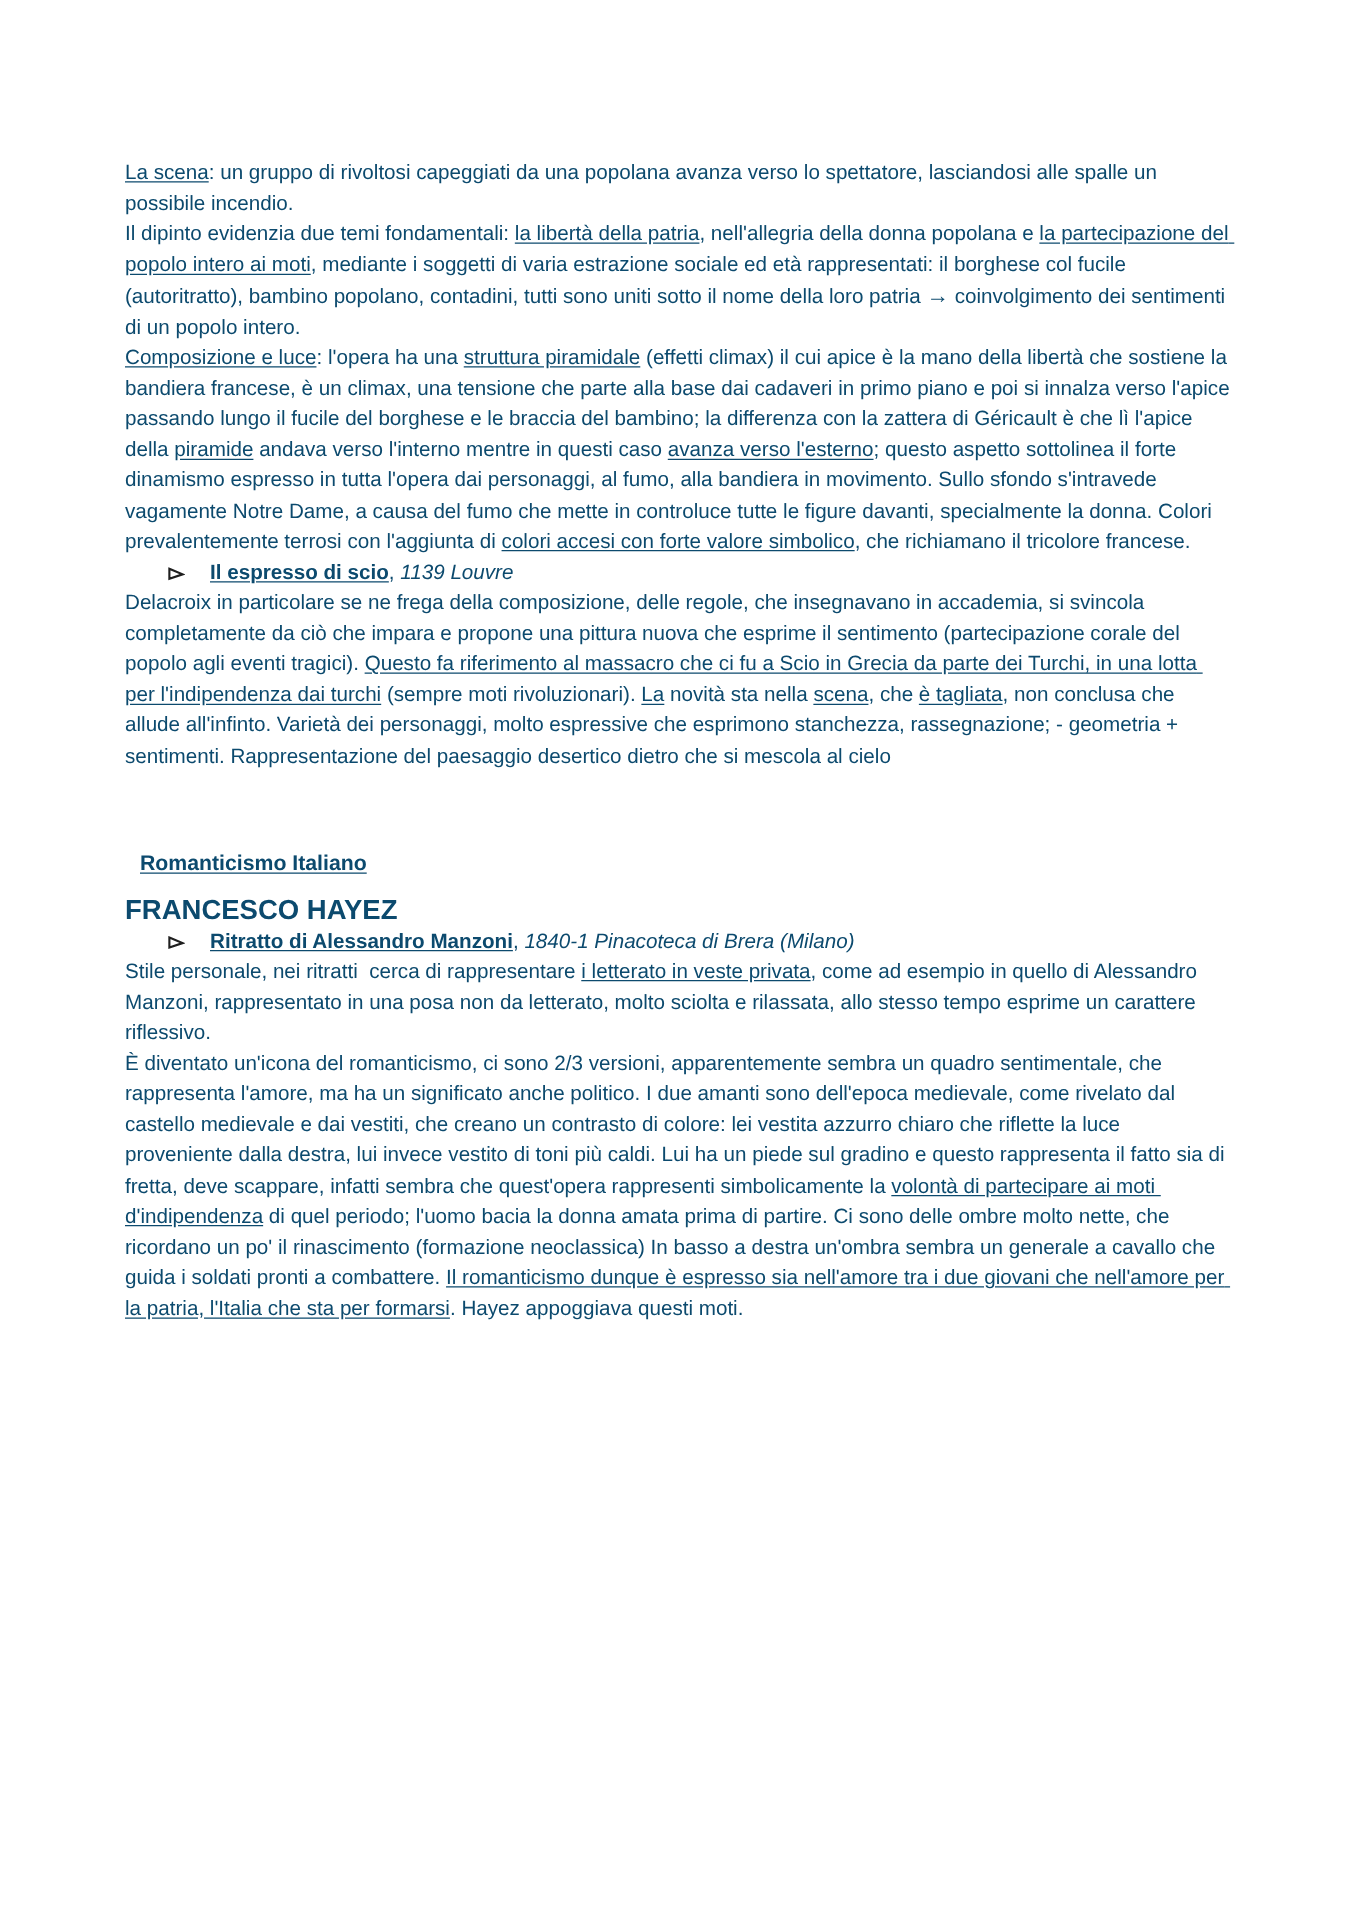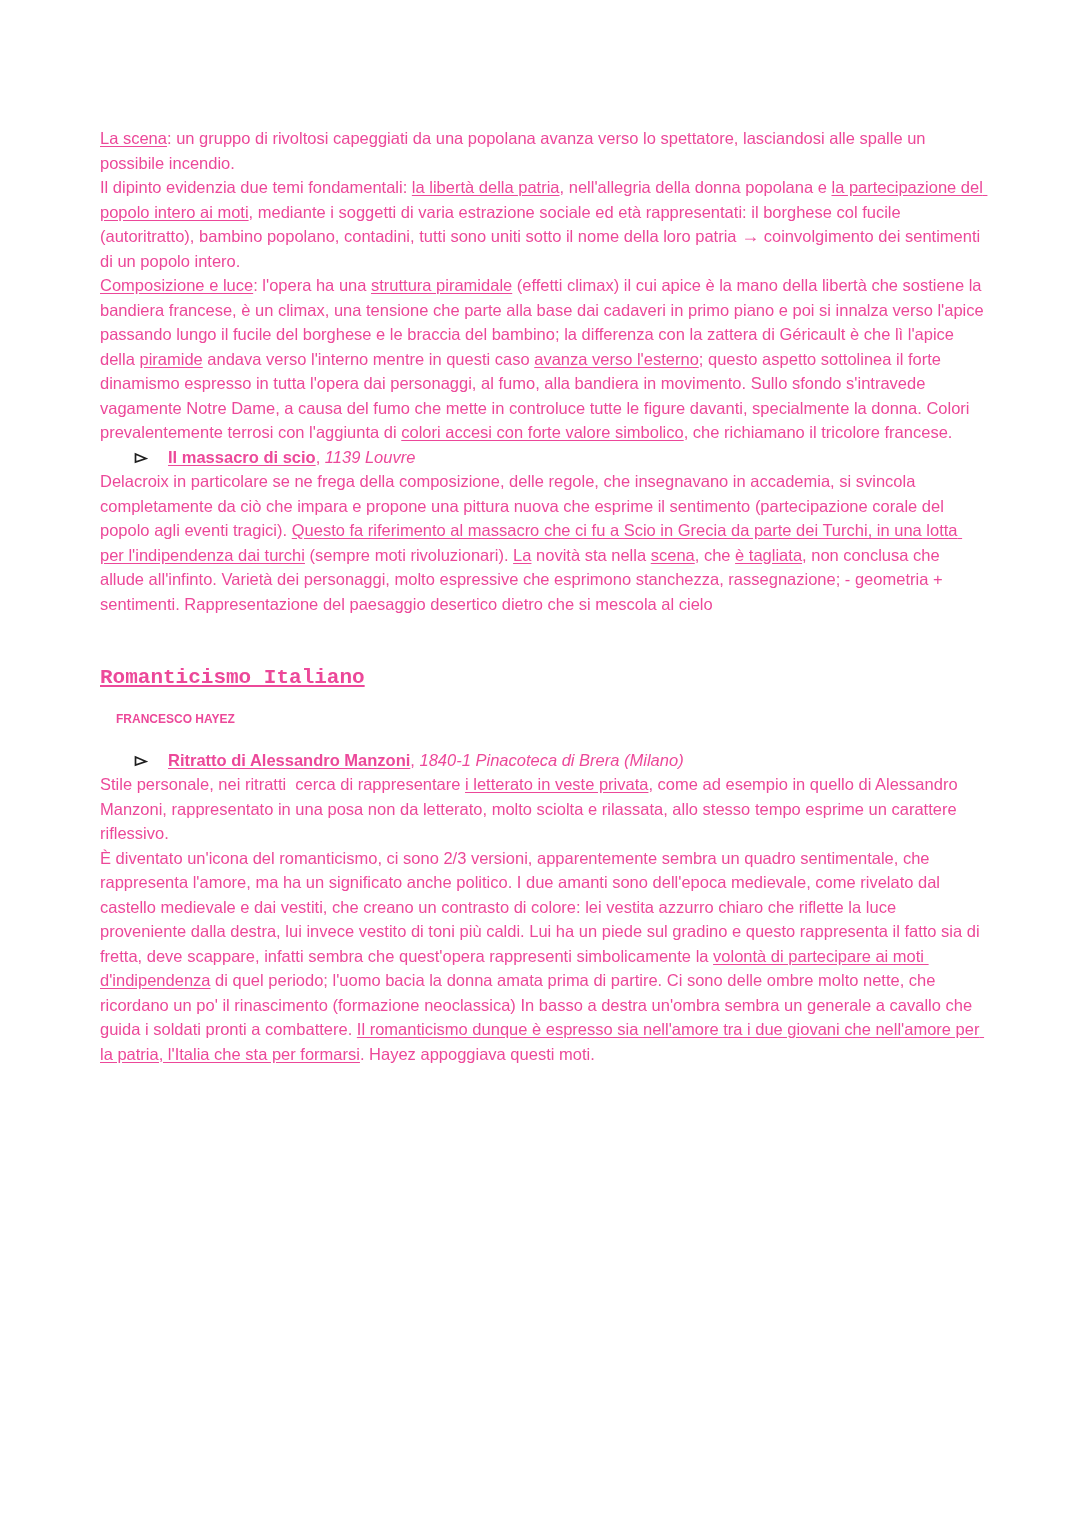--- a/index.html
+++ b/index.html
@@ -3,21 +3,21 @@
 <meta charset="utf-8">
 <style>
   html, body { margin: 0; padding: 0; background: #ffffff; }
   .page {
     position: relative;
     width: 1080px;
     height: 1151px;
     background: #ffffff;
     overflow: hidden;
     font-family: "Liberation Sans", sans-serif;
-    color: #ec4899;
+    color: #0c4a6e;
   }
   .content {
     position: absolute;
     left: 100px;
     top: 126px;
     width: 884px;
     font-size: 16.5px;
     line-height: 24.5px;
     text-align: left;
   }
@@ -35,45 +35,45 @@
   .bullet-icon {
     position: absolute;
     left: 34px;
     top: 6px;
     width: 14px;
     height: 14px;
     display: inline-block;
   }
   .bullet-icon svg { display: block; }
   .heading {
-    margin: 0;
-    font-family: Liberation Mono, monospace;
-    font-size: 21px;
+    margin: 12px;
+    font-family: Liberation Sans, sans-serif;
+    font-size: 17px;
     font-weight: bold;
     line-height: 26px;
   }
   .subheading {
-    margin: 16px;
-    font-size: 12px;
+    margin: 0;
+    font-size: 22px;
     font-weight: bold;
     line-height: 24.5px;
   }
   .spacer { height: 49px; }
 </style>
 </head>
 <body>
 
 <div class="page">
   <div class="content" id="doc-content">
       <p class="para"><span class="u">La scena</span><span>: un gruppo di rivoltosi capeggiati da una popolana avanza verso lo spettatore, lasciandosi alle spalle un possibile incendio.</span></p>
       <p class="para"><span>Il dipinto evidenzia due temi fondamentali: </span><span class="u">la libertà della patria</span><span>, nell'allegria della donna popolana e </span><span class="u">la partecipazione del popolo intero ai moti</span><span>, mediante i soggetti di varia estrazione sociale ed età rappresentati: il borghese col fucile (autoritratto), bambino popolano, contadini, tutti sono uniti sotto il nome della loro patria </span><span class="arrow">→</span><span> coinvolgimento dei sentimenti di un popolo intero.</span></p>
       <p class="para"><span class="u">Composizione e luce</span><span>: l'opera ha una </span><span class="u">struttura piramidale</span><span> (effetti climax) il cui apice è la mano della libertà che sostiene la bandiera francese, è un climax, una tensione che parte alla base dai cadaveri in primo piano e poi si innalza verso l'apice passando lungo il fucile del borghese e le braccia del bambino; la differenza con la zattera di Géricault è che lì l'apice della </span><span class="u">piramide</span><span> andava verso l'interno mentre in questi caso </span><span class="u">avanza verso l'esterno</span><span>; questo aspetto sottolinea il forte dinamismo espresso in tutta l'opera dai personaggi, al fumo, alla bandiera in movimento. Sullo sfondo s'intravede vagamente Notre Dame, a causa del fumo che mette in controluce tutte le figure davanti, specialmente la donna. Colori prevalentemente terrosi con l'aggiunta di </span><span class="u">colori accesi con forte valore simbolico</span><span>, che richiamano il tricolore francese.</span></p>
       <div class="bullet-row"><span class="bullet-icon"><svg width="14" height="14" viewBox="0 0 14 14" xmlns="http://www.w3.org/2000/svg">
             <polygon points="1.5,3 12,7.5 1.5,11" fill="none" stroke="#1f1f1f" stroke-width="1.7" stroke-linejoin="miter"></polygon>
-          </svg></span><span class="u b">Il massacro di scio</span><span>, </span><span class="i">1139 Louvre</span></div>
+          </svg></span><span class="u b">Il espresso di scio</span><span>, </span><span class="i">1139 Louvre</span></div>
       <p class="para"><span>Delacroix in particolare se ne frega della composizione, delle regole, che insegnavano in accademia, si svincola completamente da ciò che impara e propone una pittura nuova che esprime il sentimento (partecipazione corale del popolo agli eventi tragici). </span><span class="u">Questo fa riferimento al massacro che ci fu a Scio in Grecia da parte dei Turchi, in una lotta per l'indipendenza dai turchi</span><span> (sempre moti rivoluzionari). </span><span class="u">La</span><span> novità sta nella </span><span class="u">scena</span><span>, che </span><span class="u">è tagliata</span><span>, non conclusa che allude all'infinto. Varietà dei personaggi, molto espressive che esprimono stanchezza, rassegnazione; - geometria + sentimenti. Rappresentazione del paesaggio desertico dietro che si mescola al cielo</span></p>
       <div class="spacer"></div>
       <h2 class="heading"><span class="u">Romanticismo Italiano</span></h2>
       <h3 class="subheading"><span>FRANCESCO HAYEZ</span></h3>
       <div class="bullet-row"><span class="bullet-icon"><svg width="14" height="14" viewBox="0 0 14 14" xmlns="http://www.w3.org/2000/svg">
             <polygon points="1.5,3 12,7.5 1.5,11" fill="none" stroke="#1f1f1f" stroke-width="1.7" stroke-linejoin="miter"></polygon>
           </svg></span><span class="u b">Ritratto di Alessandro Manzoni</span><span>, </span><span class="i">1840-1 Pinacoteca di Brera (Milano)</span></div>
       <p class="para"><span>Stile personale, nei ritratti  cerca di rappresentare </span><span class="u">i letterato in veste privata</span><span>, come ad esempio in quello di Alessandro Manzoni, rappresentato in una posa non da letterato, molto sciolta e rilassata, allo stesso tempo esprime un carattere riflessivo.</span></p>
       <p class="para"><span>È diventato un'icona del romanticismo, ci sono 2/3 versioni, apparentemente sembra un quadro sentimentale, che rappresenta l'amore, ma ha un significato anche politico. I due amanti sono dell'epoca medievale, come rivelato dal castello medievale e dai vestiti, che creano un contrasto di colore: lei vestita azzurro chiaro che riflette la luce proveniente dalla destra, lui invece vestito di toni più caldi. Lui ha un piede sul gradino e questo rappresenta il fatto sia di fretta, deve scappare, infatti sembra che quest'opera rappresenti simbolicamente la </span><span class="u">volontà di partecipare ai moti d'indipendenza</span><span> di quel periodo; l'uomo bacia la donna amata prima di partire. Ci sono delle ombre molto nette, che ricordano un po' il rinascimento (formazione neoclassica) In basso a destra un'ombra sembra un generale a cavallo che guida i soldati pronti a combattere. </span><span class="u">Il romanticismo dunque è espresso sia nell'amore tra i due giovani che nell'amore per la patria, l'Italia che sta per formarsi</span><span>. Hayez appoggiava questi moti.</span></p>
     </div>

